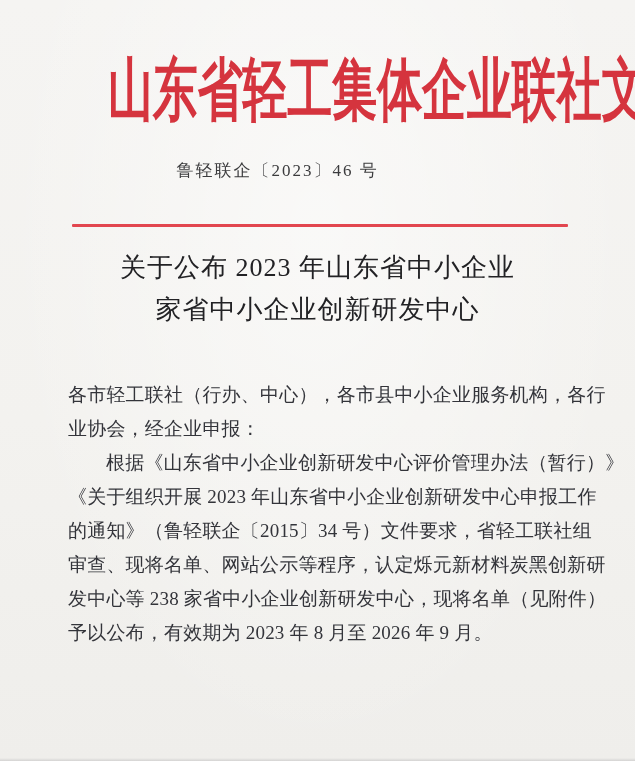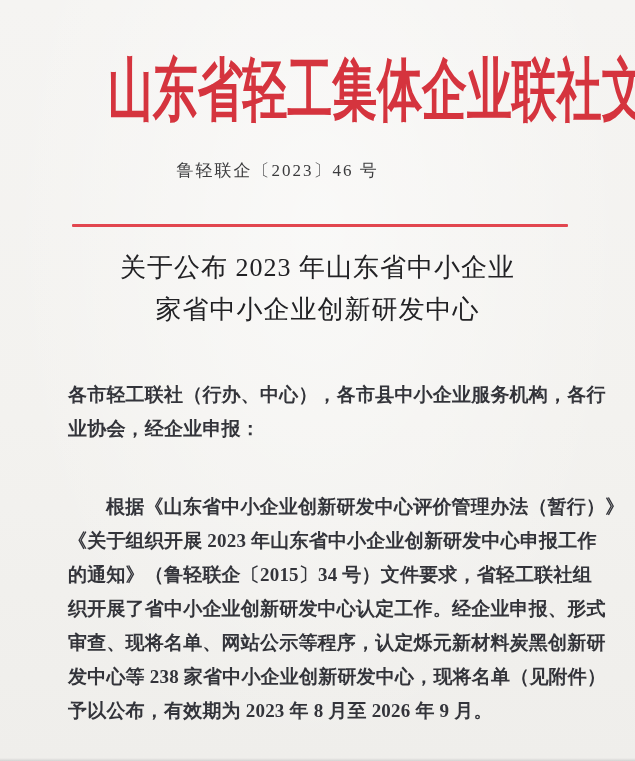--- a/index.html
+++ b/index.html
@@ -37,24 +37,24 @@
     position: absolute; top: 247px; left: 0; width: 635px;
     text-align: center; font-size: 26px; font-weight: normal;
     line-height: 42px; color: #222225; letter-spacing: 1px;
   }
   .body-text {
     position: absolute; top: 378px; left: 68px; width: 512px;
     font-size: 19px; color: #33343a; letter-spacing: 0.2px;
   }
   .body-line {
     height: 34px; line-height: 34px; white-space: nowrap;
-    text-align: justify; text-align-last: justify; font-weight: bold;
+    text-align: justify; text-align-last: justify;
   }
   .body-line.end { text-align-last: left; }
-  .body-line.indent { text-indent: 38px; margin-top: 44px; }
+  .body-line.indent { text-indent: 38px; }
 </style>
 </head>
 <body>
 
 <div class="page">
 
   <div class="red-head">山东省轻工集体企业联社文件</div>
 
   <div class="doc-no">鲁轻联企〔2023〕46 号</div>
 
@@ -64,19 +64,18 @@
     <div>关于公布 2023 年山东省中小企业</div>
     <div>家省中小企业创新研发中心</div>
   </div>
 
   <div class="body-text">
     <div class="body-line">各市轻工联社（行办、中心），各市县中小企业服务机构，各行</div>
     <div class="body-line end">业协会，经企业申报：</div>
     <div class="body-line indent">根据《山东省中小企业创新研发中心评价管理办法（暂行）》</div>
     <div class="body-line">《关于组织开展 2023 年山东省中小企业创新研发中心申报工作</div>
     <div class="body-line">的通知》（鲁轻联企〔2015〕34 号）文件要求，省轻工联社组</div>
-    <div class="body-line">织开展了省中小企业创新研发中心认定工作。经企业申报、形式</div>
     <div class="body-line">审查、现将名单、网站公示等程序，认定烁元新材料炭黑创新研</div>
     <div class="body-line">发中心等 238 家省中小企业创新研发中心，现将名单（见附件）</div>
     <div class="body-line end">予以公布，有效期为 2023 年 8 月至 2026 年 9 月。</div>
   </div>
 
 </div>
 
 </body></html>

